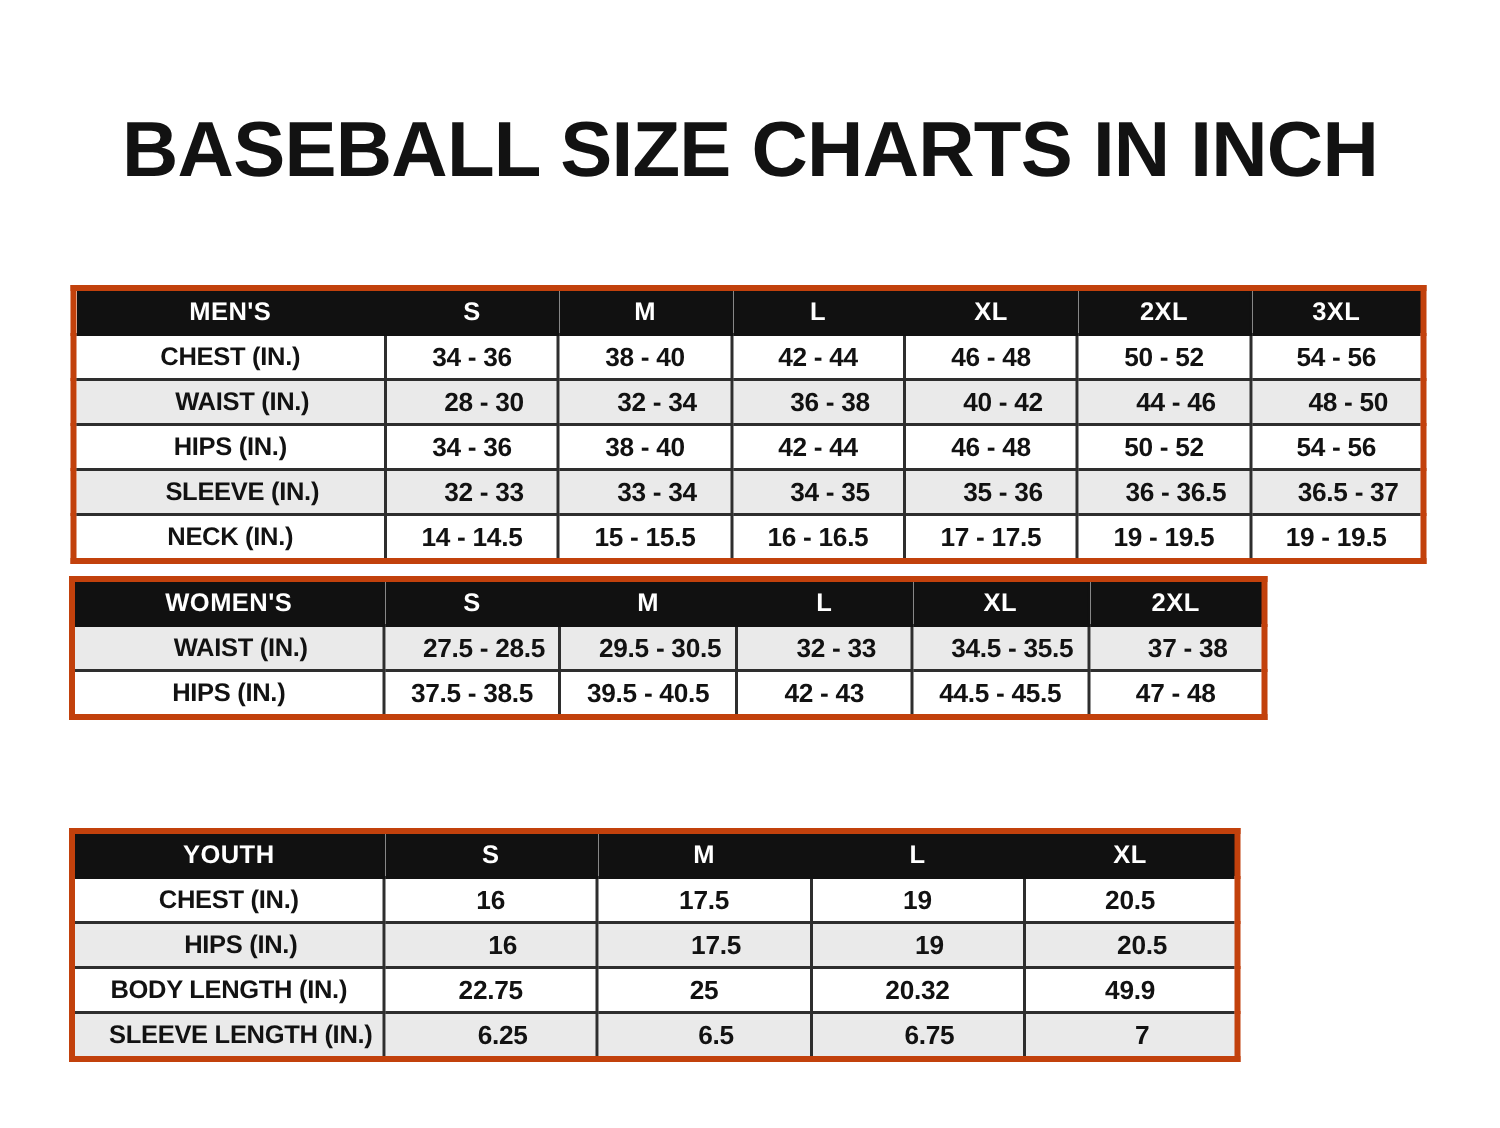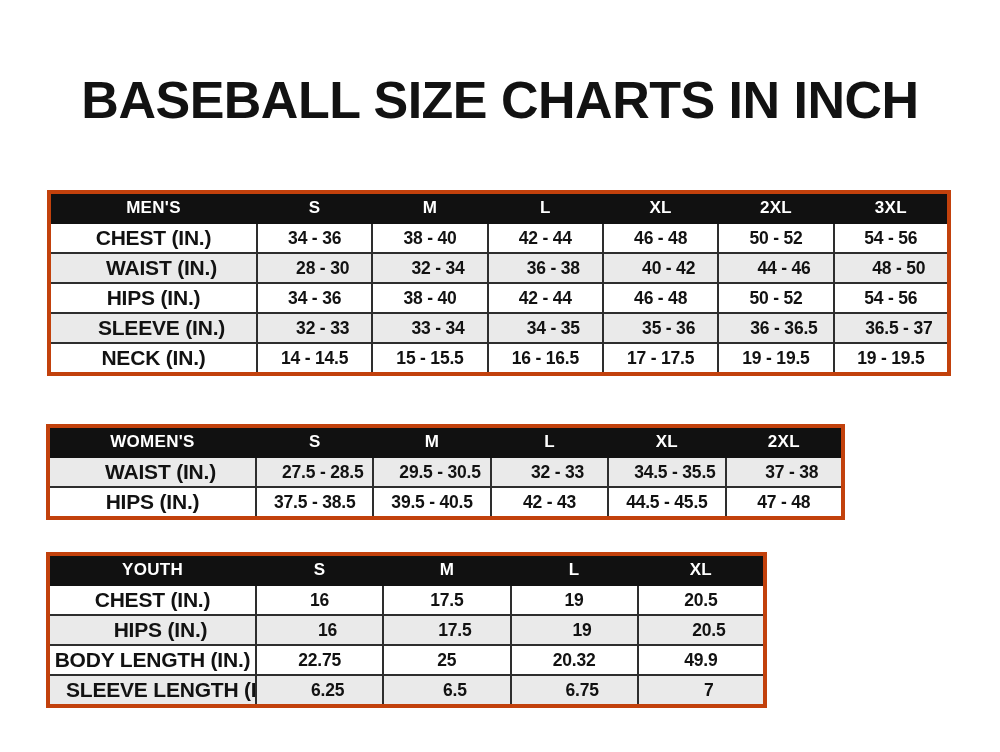--- a/index.html
+++ b/index.html
@@ -46,40 +46,40 @@
     overflow: hidden;
   }
   .size-table thead th {
     background: #111111;
     color: #ffffff;
     font-size: 17px;
     letter-spacing: 0.3px;
     border-color: #111111;
   }
   .size-table tbody th {
-    font-size: 21px;
+    font-size: 17px;
     color: #121212;
     letter-spacing: -0.2px;
     background: #ffffff;
     margin-top: 25px;
   }
   .size-table tbody td {
     font-size: 17.5px;
     color: #121212;
     letter-spacing: -0.2px;
     background: #ffffff;
   }
   .size-table tbody tr.alt th,
   .size-table tbody tr.alt td {
     background: #eaeaea;
     padding-left: 16px;
   }
   #mens-table   { left: 47px; top: 190px; width: 904px; }
-  #womens-table { left: 46px; top: 424px; width: 799px; }
-  #youth-table  { left: 46px; top: 552px; width: 721px; }
+  #womens-table { left: 46px; top: 384px; width: 799px; }
+  #youth-table  { left: 46px; top: 552px; width: 781px; }
 </style>
 </head>
 <body>
 
 <div class="canvas">
   <h1 class="page-title">BASEBALL SIZE CHARTS IN INCH</h1>
 
   <table id="mens-table" class="size-table">
       <colgroup>
         <col style="width: 208px;">

